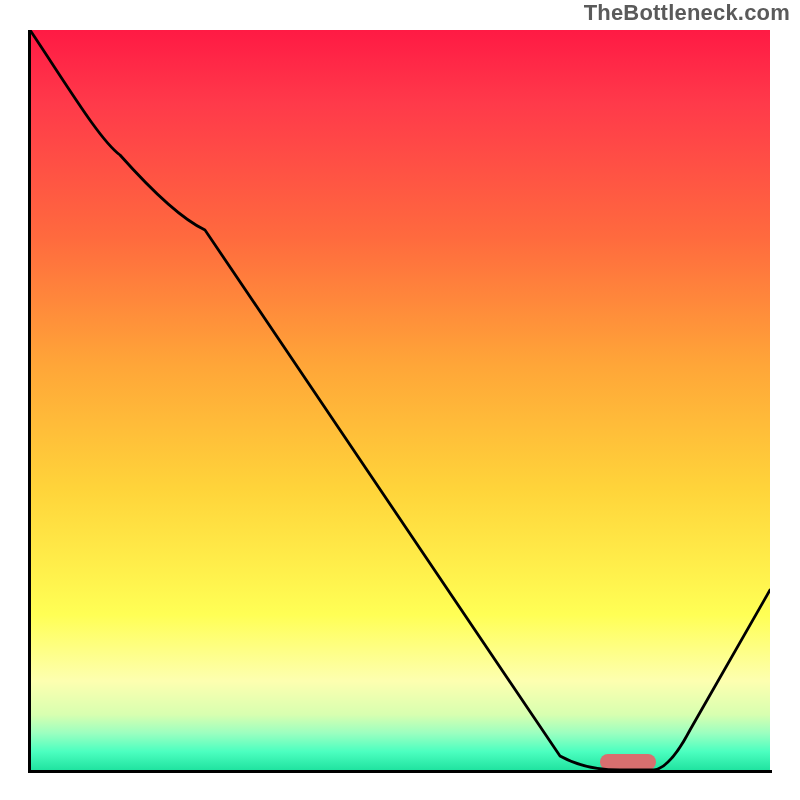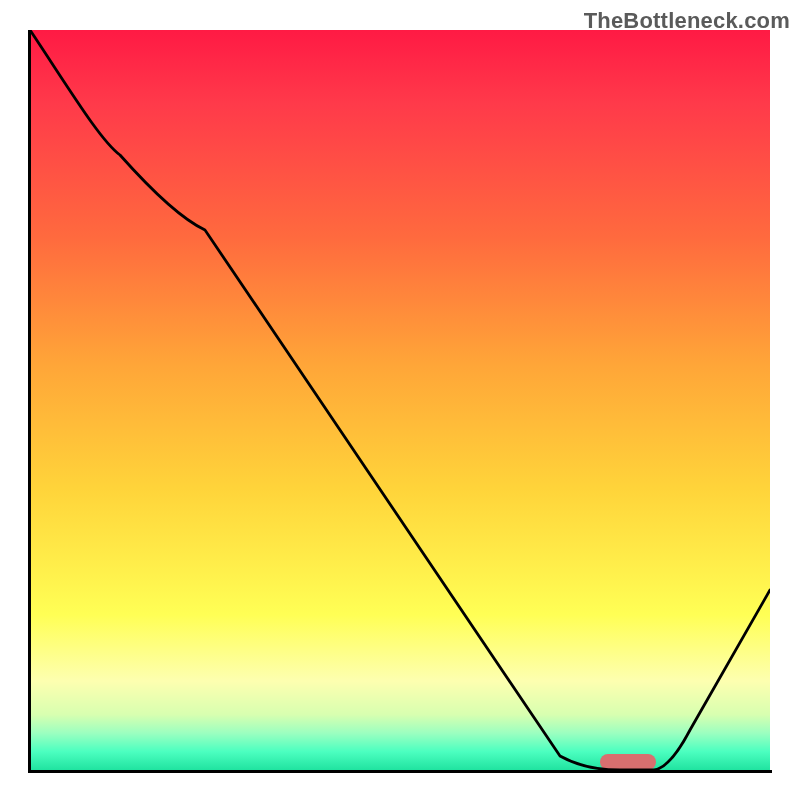--- a/index.html
+++ b/index.html
@@ -10,21 +10,21 @@
     background: #ffffff;
     font-family: Arial, Helvetica, sans-serif;
   }
   .container {
     position: relative;
     width: 800px;
     height: 800px;
   }
   .watermark {
     position: absolute;
-    top: 8px;
+    top: 0;
     right: 10px;
     font-size: 22px;
     font-weight: bold;
     color: #5a5a5a;
     z-index: 10;
     letter-spacing: 0.2px;
   }
   .plot-area {
     position: absolute;
     left: 30px;

